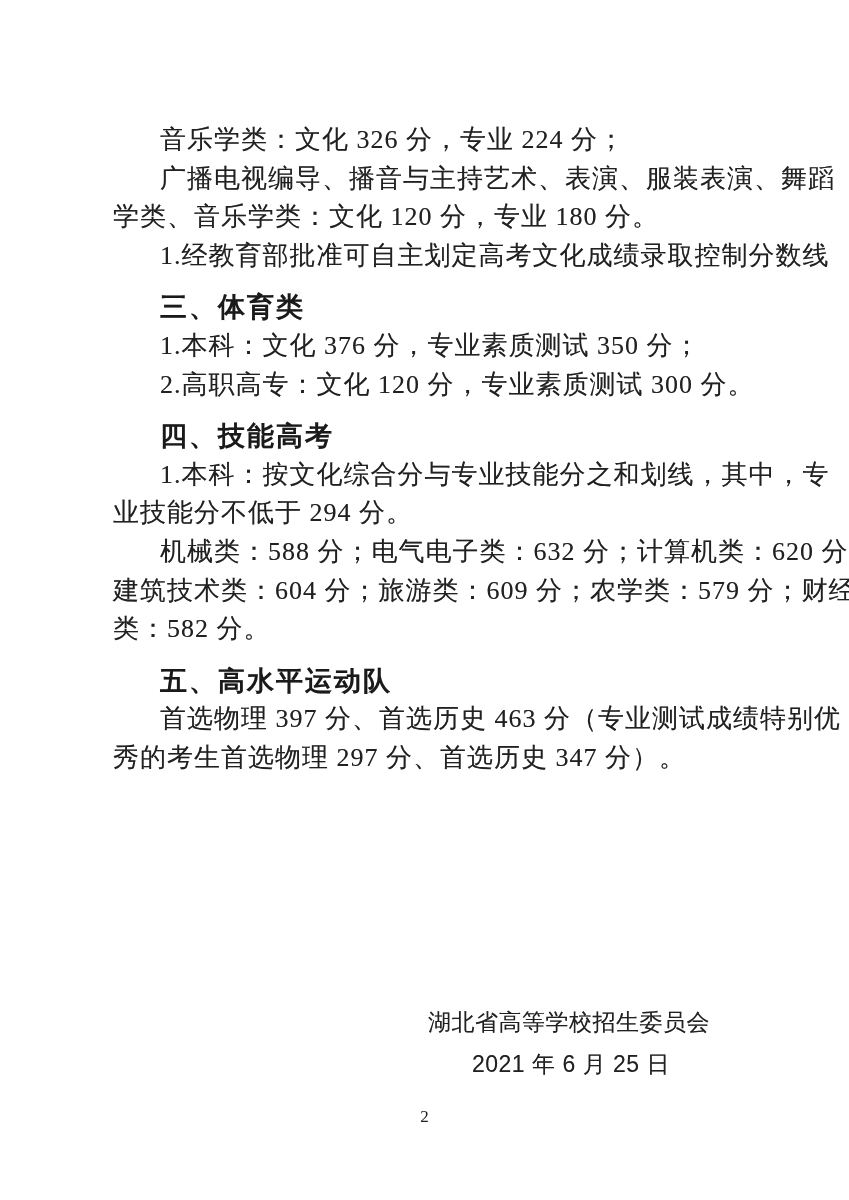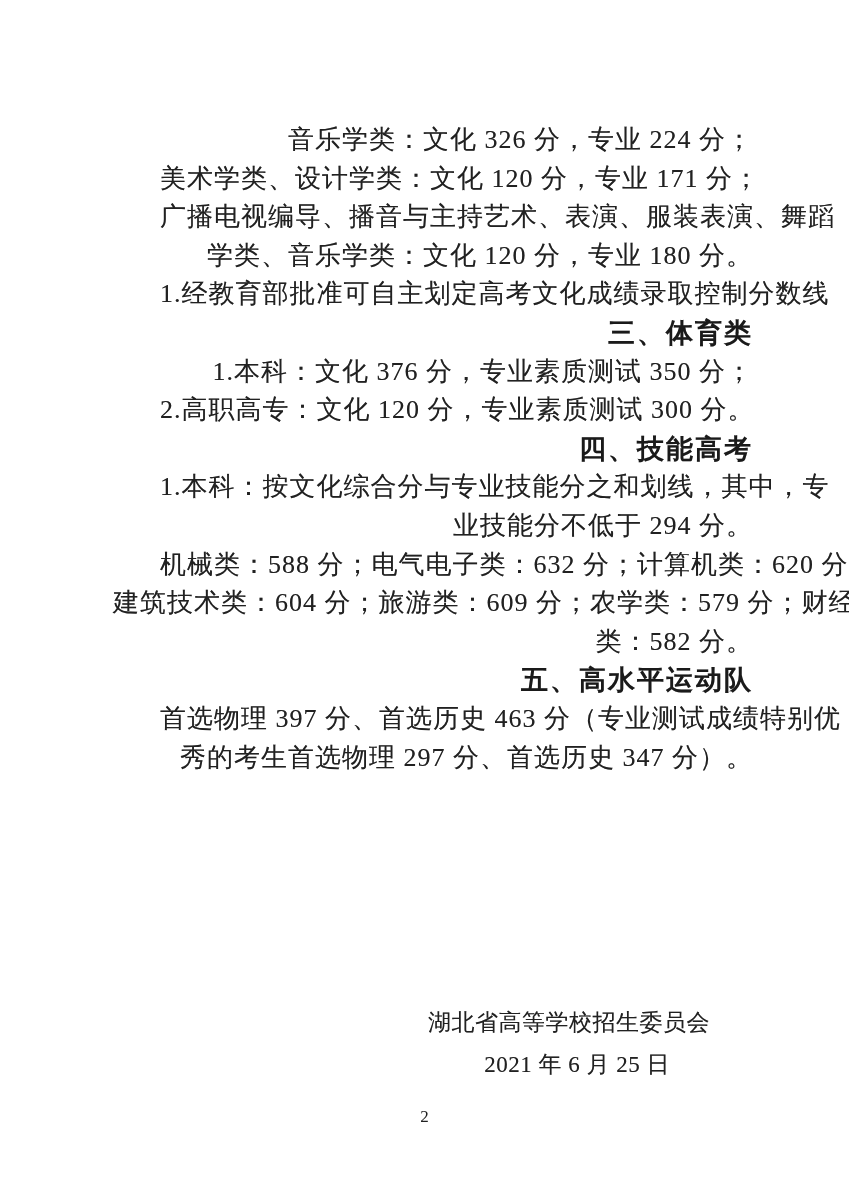--- a/index.html
+++ b/index.html
@@ -22,49 +22,49 @@
   }
   .line {
     font-family: "Liberation Serif", "DejaVu Serif", serif;
     font-size: 26px;
     line-height: 38.6px;
     height: 38.6px;
     white-space: nowrap;
     letter-spacing: 1px;
     color: #212121;
     text-shadow: 0 0 0.4px rgba(0,0,0,0.35);
-    text-align: right;
   }
   .line.indent {
     padding-left: 47px;
   }
   .line.heading {
     font-family: "Liberation Sans", "DejaVu Sans", sans-serif;
     font-weight: 700;
     font-size: 27px;
     letter-spacing: 2px;
     color: #1a1a1a;
+    margin-top: 13px;
   }
   .sig-org {
     position: absolute;
     top: 1007px;
     right: 139px;
     font-family: "Liberation Serif", "DejaVu Serif", serif;
     font-size: 23px;
     letter-spacing: 0.5px;
     color: #212121;
     white-space: nowrap;
     text-shadow: 0 0 0.4px rgba(0,0,0,0.35);
     text-align: center;
   }
   .sig-date {
     position: absolute;
     top: 1049px;
     right: 179px;
-    font-family: Liberation Serif, serif;
+    font-family: Liberation Sans, sans-serif;
     font-size: 23px;
     letter-spacing: 0.5px;
     color: #212121;
     white-space: nowrap;
     text-shadow: 0 0 0.4px rgba(0,0,0,0.35);
     text-align: center;
   }
   .page-number {
     position: absolute;
     top: 1107px;
@@ -75,21 +75,20 @@
     font-size: 17px;
     color: #212121;
   }
 </style>
 </head>
 <body>
 
 <div class="page">
   <div class="content" id="doc-lines">
       <div class="line indent">音乐学类：文化 326 分，专业 224 分；</div>
-      <div class="line indent">美术学类、设计学类：文化 120 分，专业 171 分；</div>
       <div class="line indent">广播电视编导、播音与主持艺术、表演、服装表演、舞蹈</div>
       <div class="line">学类、音乐学类：文化 120 分，专业 180 分。</div>
       <div class="line indent">1.经教育部批准可自主划定高考文化成绩录取控制分数线</div>
       <div class="line indent heading">三、体育类</div>
       <div class="line indent">1.本科：文化 376 分，专业素质测试 350 分；</div>
       <div class="line indent">2.高职高专：文化 120 分，专业素质测试 300 分。</div>
       <div class="line indent heading">四、技能高考</div>
       <div class="line indent">1.本科：按文化综合分与专业技能分之和划线，其中，专</div>
       <div class="line">业技能分不低于 294 分。</div>
       <div class="line indent">机械类：588 分；电气电子类：632 分；计算机类：620 分；</div>

